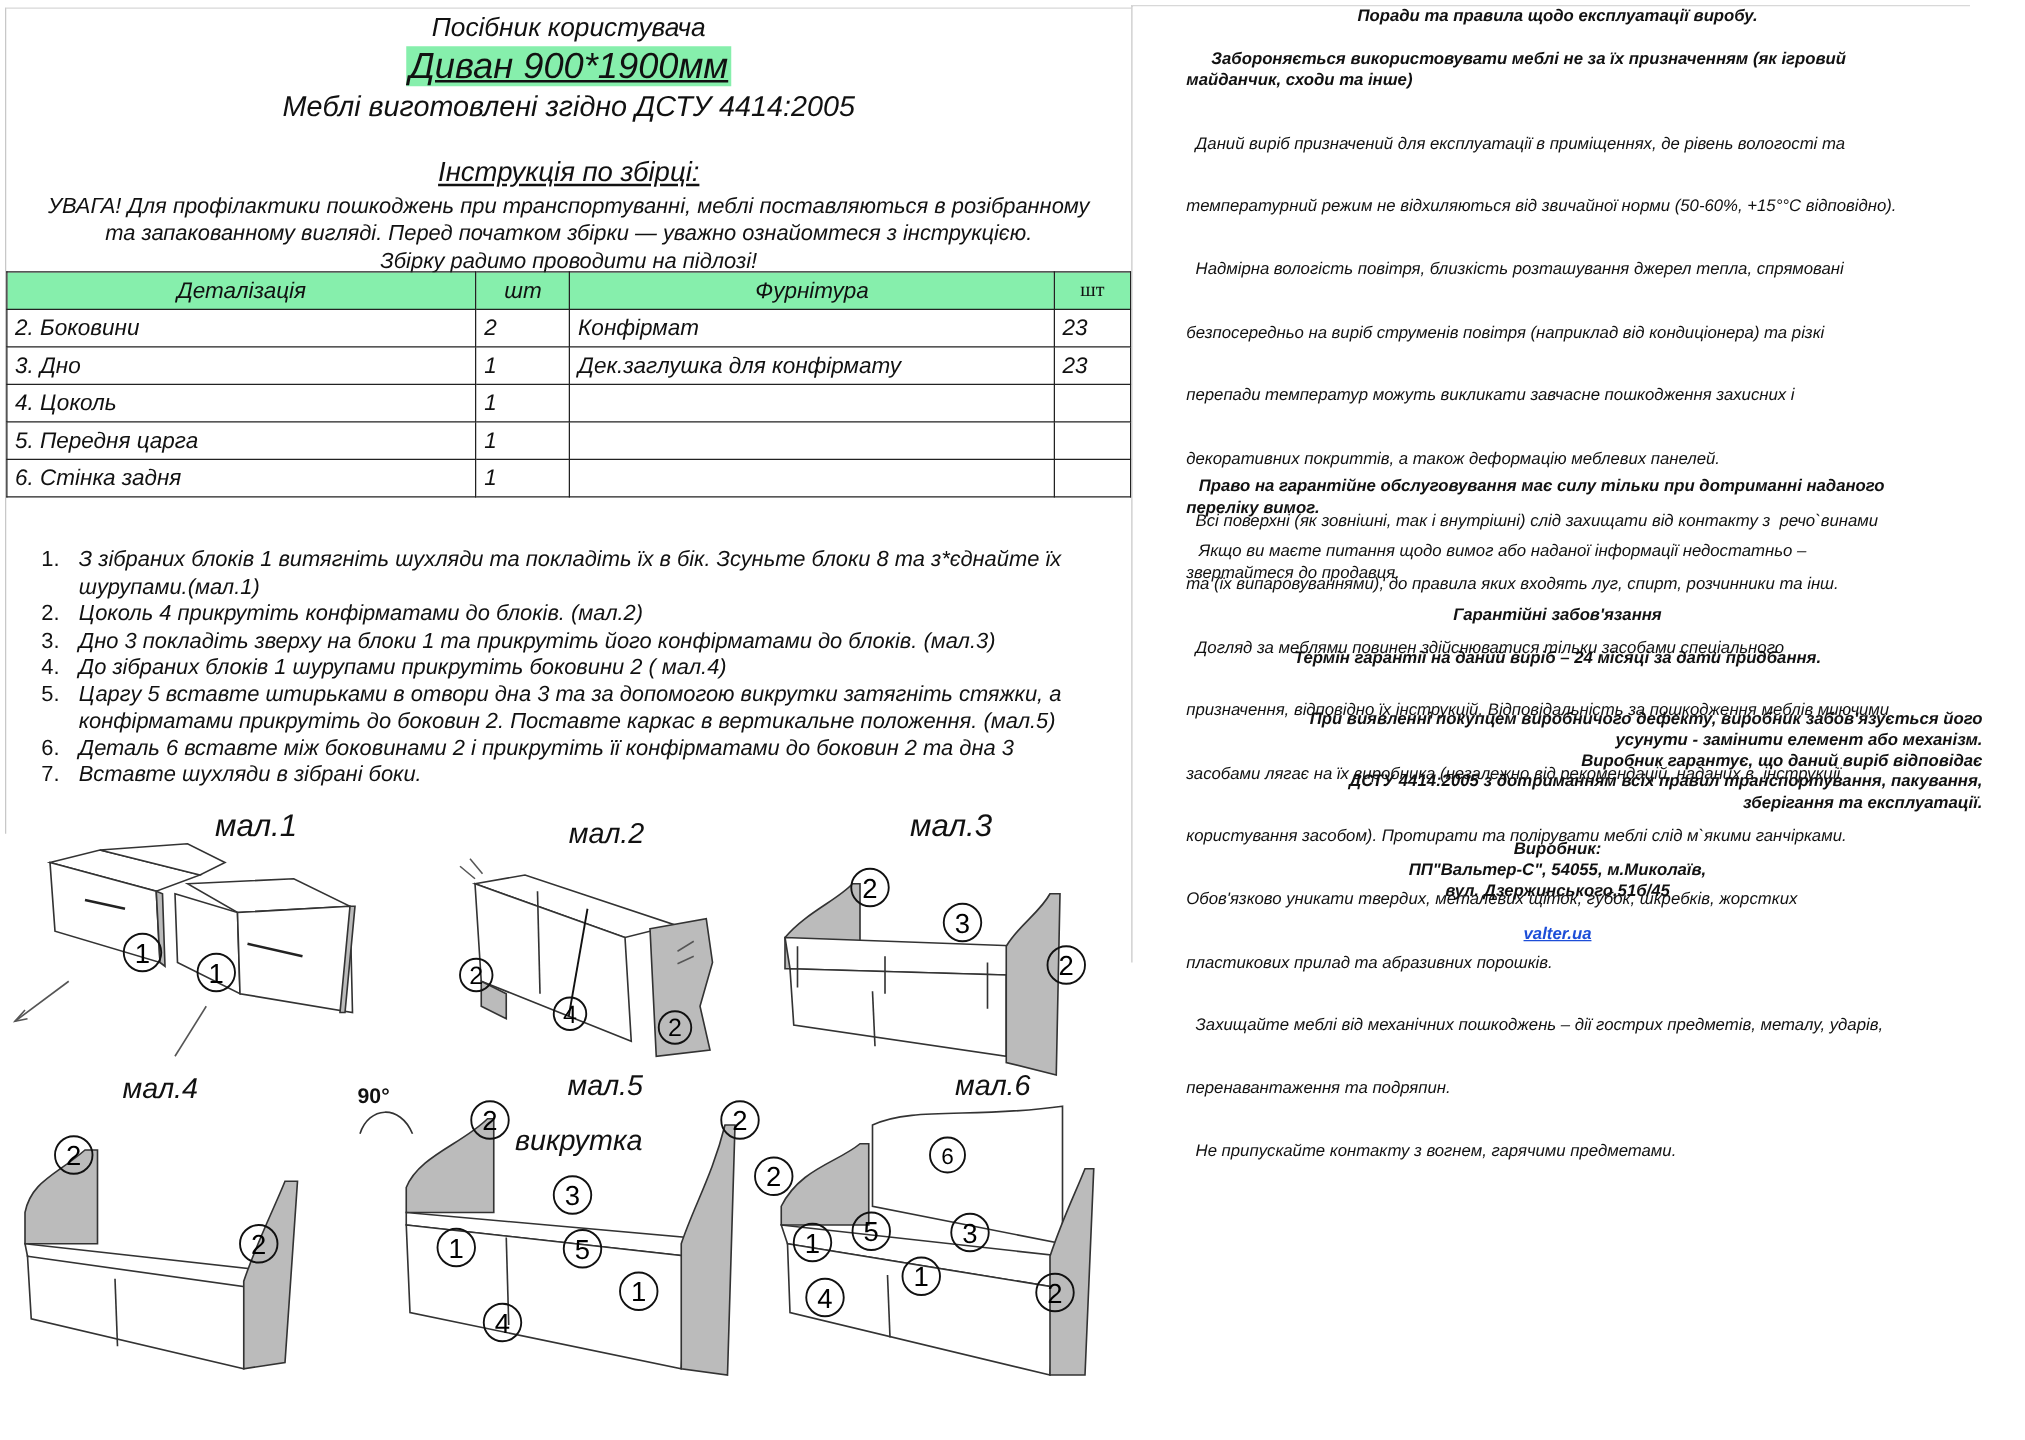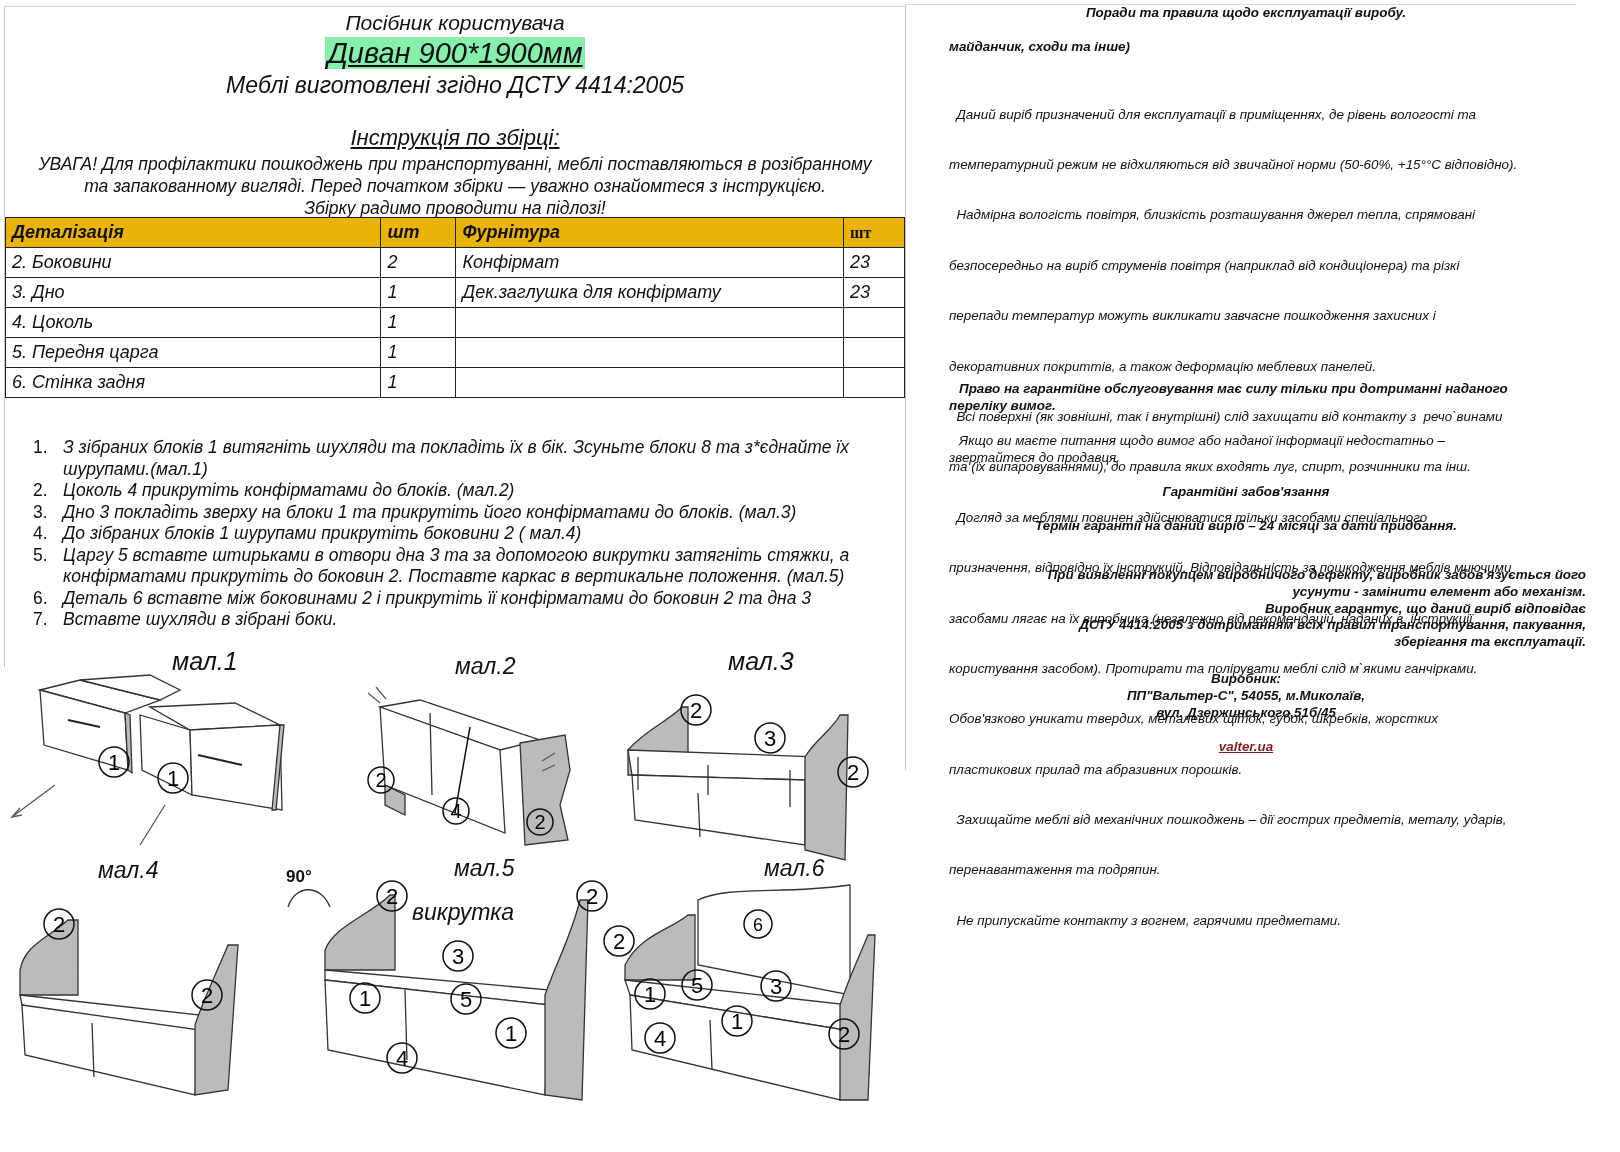--- a/index.html
+++ b/index.html
@@ -9,39 +9,39 @@
   .left-page { position: absolute; left: 4px; top: 6px; width: 900px; height: 660px; border-left: 1px solid #c8c8c8; border-top: 1px solid #d8d8d8; }
   .h-sub { position: absolute; left: 0; width: 900px; top: 4px; font-size: 21px; text-align: center; font-style: italic; }
   .h-title { position: absolute; left: 0; width: 900px; top: 30px; text-align: center; }
   .h-title span { font-size: 29px; font-style: italic; text-decoration: underline; background: #86efac; padding: 0 2px; }
   .h-std { position: absolute; left: 0; width: 900px; top: 65px; font-size: 23px; text-align: center; font-style: italic; }
   .h-instr { position: absolute; left: 0; width: 900px; top: 118px; font-size: 22px; text-align: center; font-style: italic; text-decoration: underline; }
   .warn { position: absolute; left: 0; width: 900px; top: 146px; font-size: 17.5px; line-height: 22px; text-align: center; font-style: italic; }
 
   table.parts { position: absolute; left: 0; top: 210px; width: 900px; border-collapse: collapse; font-style: italic; font-size: 18px; }
   table.parts th, table.parts td { border: 1px solid #222; height: 29px; padding: 0 6px; }
-  table.parts th { background: #eab308; font-weight: bold; text-align: left; font-size: 18px; }
+  table.parts th { background: #86efac; font-weight: normal; text-align: center; font-size: 18px; }
   table.parts th.serif { font-family: "Liberation Serif", serif; font-style: normal; font-size: 16px; }
   .c1 { width: 362px; } .c2 { width: 62px; } .c3 { width: 374px; } .c4 { width: 48px; }
 
   ol.steps { position: absolute; left: 0; top: 430px; width: 900px; margin: 0; padding: 0 0 0 58px; box-sizing: border-box; font-style: italic; font-size: 17.5px; line-height: 21.5px; list-style: none; }
   ol.steps li { position: relative; }
   ol.steps li .num { position: absolute; left: -30px; font-style: normal; }
 
   
   .fig { position: absolute; }
   .fig-label { position: absolute; font-style: italic; font-size: 25px; color: #111; }
   svg { overflow: visible; }
 
   
   .right-page { position: absolute; left: 905px; top: 4px; width: 670px; height: 765px; border-left: 1px solid #c8c8c8; border-top: 1px solid #d8d8d8; font-style: italic; font-size: 13.4px; line-height: 16.8px; color: #111; }
   .rp { position: absolute; left: 43px; width: 625px; }
   .bold { font-weight: bold; }
   .rp.c { text-align: center; left: 0; width: 680px; }
-  .link { color: #7f1d1d; text-decoration: underline; font-weight: bold; margin-top: 44px; }
+  .link { color: #1d4ed8; text-decoration: underline; font-weight: bold; margin-top: 44px; }
 </style>
 </head>
 <body>
 
 <div class="left-page">
   <div class="h-sub">Посібник користувача</div>
   <div class="h-title"><span>Диван 900*1900мм</span></div>
   <div class="h-std">Меблі виготовлені згідно ДСТУ 4414:2005</div>
   <div class="h-instr">Інструкція по збірці:</div>
   <div class="warn">
@@ -272,20 +272,21 @@
     <text x="127" y="174" text-anchor="middle" font-size="22" font-family="Liberation Sans, sans-serif">1</text>
     <text x="50" y="191" text-anchor="middle" font-size="22" font-family="Liberation Sans, sans-serif">4</text>
     <text x="234" y="187" text-anchor="middle" font-size="22" font-family="Liberation Sans, sans-serif">2</text>
   </svg>
 </div>
 
 <div class="right-page">
   <div class="rp c bold" style="top:0;">Поради та правила щодо експлуатації виробу.</div>
 
   <div class="rp bold" style="top:34px;">
+    <div style="padding-left:20px;">Забороняється використовувати меблі не за їх призначенням (як ігровий</div>
     <div>майданчик, сходи та інше)</div>
   </div>
 
   <div class="rp" style="top:68px;white-space:pre;">
     <div>  Даний виріб призначений для експлуатації в приміщеннях, де рівень вологості та</div>
     <div>температурний режим не відхиляються від звичайної норми (50-60%, +15°°С відповідно).</div>
     <div>  Надмірна вологість повітря, близкість розташування джерел тепла, спрямовані</div>
     <div>безпосередньо на виріб струменів повітря (наприклад від кондиціонера) та різкі</div>
     <div>перепади температур можуть викликати завчасне пошкодження захисних і</div>
     <div>декоративних покриттів, а також деформацію меблевих панелей.</div>

